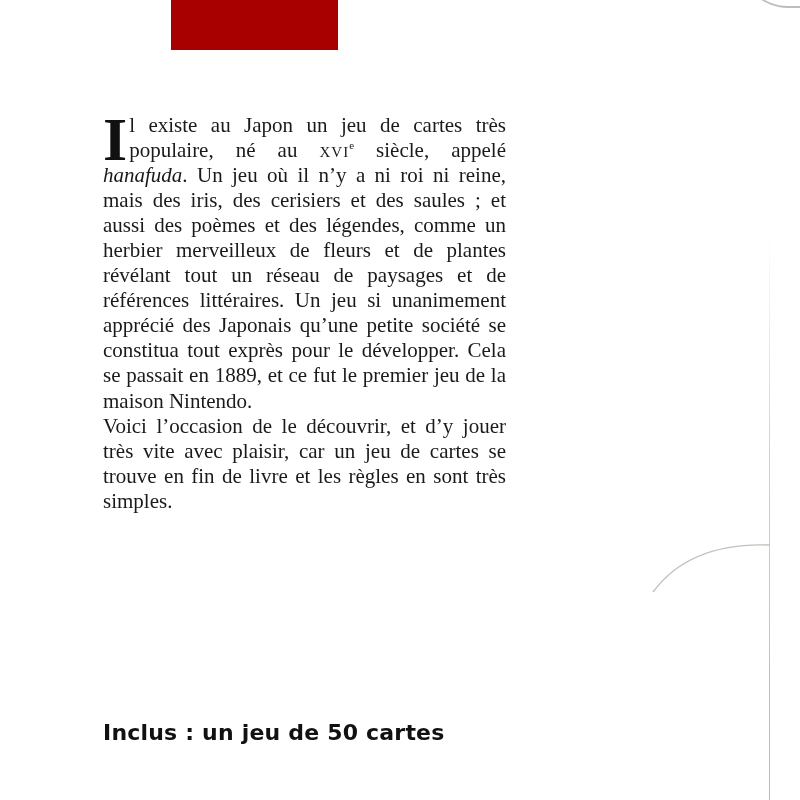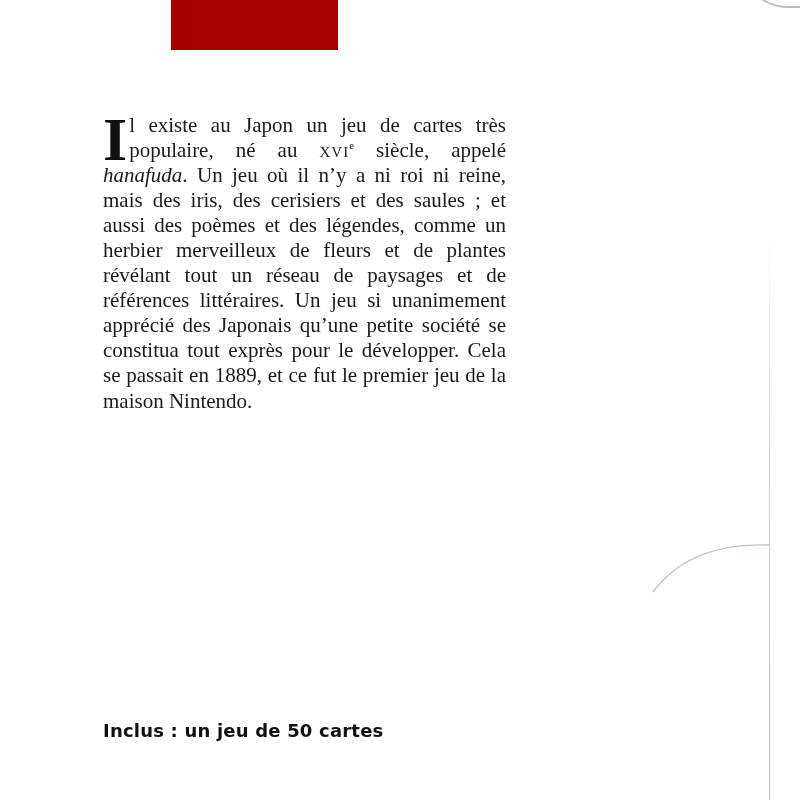--- a/index.html
+++ b/index.html
@@ -77,34 +77,35 @@
       font-size: 11px;
       vertical-align: 8px;
       line-height: 0;
     }
     .included {
       position: absolute;
       left: 103px;
       top: 720px;
       font-family: "DejaVu Sans", sans-serif;
       font-weight: bold;
-      font-size: 18px;
+      font-size: 22px;
       letter-spacing: 0.2px;
       color: #111;
     }
   </style>
 </head>
 <body>
 
 <div class="red-block" style="background: rgb(168, 0, 0);"></div>
 <div class="corner-arc-top"></div>
 <div class="edge-line"></div>
 <svg class="arc-svg" width="140" height="80">
   <path d="M13 62 Q 50 12 130 15" stroke="#c4c0b8" stroke-width="1.3" fill="none"></path>
 </svg>
 
 <div class="blurb">
   <p>
     <span class="dropcap">I</span><span>l existe au Japon un jeu de cartes très populaire, né au </span><span class="smallcaps">xvi</span><sup class="exp">e</sup><span> siècle, appelé </span><em>hanafuda</em><span>. Un jeu où il n’y a ni roi ni reine, mais des iris, des cerisiers et des saules ; et aussi des poèmes et des légendes, comme un herbier merveilleux de fleurs et de plantes révélant tout un réseau de paysages et de références littéraires. Un jeu si unanimement apprécié des Japonais qu’une petite société se constitua tout exprès pour le développer. Cela se passait en 1889, et ce fut le premier jeu de la maison Nintendo.</span>
   </p>
+  <p>Voici l’occasion de le découvrir, et d’y jouer très vite avec plaisir, car un jeu de cartes se trouve en fin de livre et les règles en sont très simples.</p>
 </div>
 
 <div class="included">Inclus : un jeu de 50 cartes</div>
 
 </body></html>

